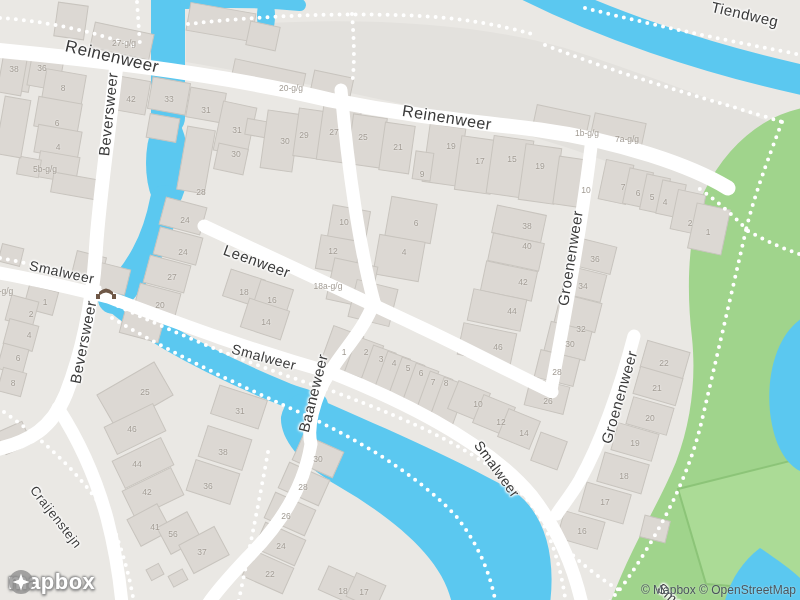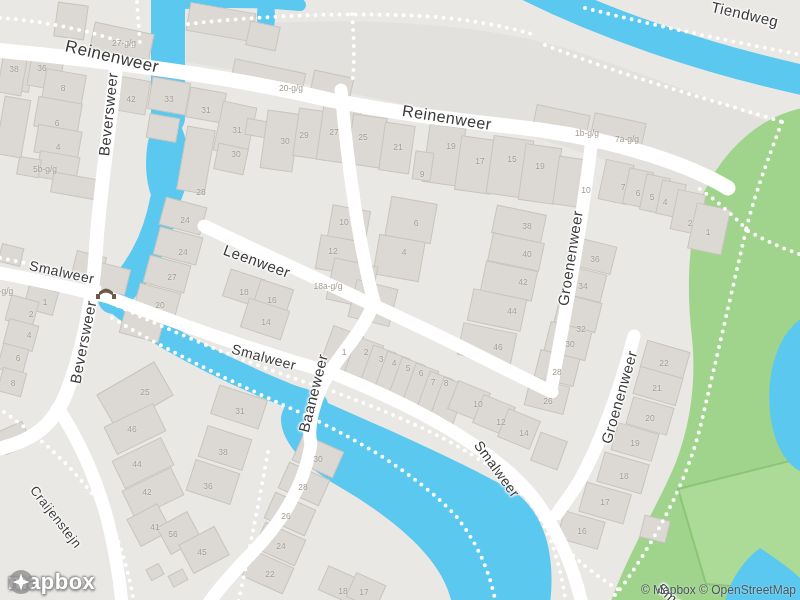--- a/index.html
+++ b/index.html
@@ -264,21 +264,21 @@
       <div class="house-number" style="left: 344px; top: 222px; transform: translate(-50%, -50%) rotate(0deg);">10</div>
       <div class="house-number" style="left: 333px; top: 251px; transform: translate(-50%, -50%) rotate(0deg);">12</div>
       <div class="house-number" style="left: 416px; top: 223px; transform: translate(-50%, -50%) rotate(0deg);">6</div>
       <div class="house-number" style="left: 404px; top: 252px; transform: translate(-50%, -50%) rotate(0deg);">4</div>
       <div class="house-number" style="left: 45px; top: 302px; transform: translate(-50%, -50%) rotate(0deg);">1</div>
       <div class="house-number" style="left: 31px; top: 314px; transform: translate(-50%, -50%) rotate(0deg);">2</div>
       <div class="house-number" style="left: 29px; top: 335px; transform: translate(-50%, -50%) rotate(0deg);">4</div>
       <div class="house-number" style="left: 18px; top: 358px; transform: translate(-50%, -50%) rotate(0deg);">6</div>
       <div class="house-number" style="left: 13px; top: 383px; transform: translate(-50%, -50%) rotate(0deg);">8</div>
       <div class="house-number" style="left: 527px; top: 226px; transform: translate(-50%, -50%) rotate(0deg);">38</div>
-      <div class="house-number" style="left: 527px; top: 254px; transform: translate(-50%, -50%) rotate(0deg);">40</div>
+      <div class="house-number" style="left: 527px; top: 246px; transform: translate(-50%, -50%) rotate(0deg);">40</div>
       <div class="house-number" style="left: 523px; top: 282px; transform: translate(-50%, -50%) rotate(0deg);">42</div>
       <div class="house-number" style="left: 512px; top: 311px; transform: translate(-50%, -50%) rotate(0deg);">44</div>
       <div class="house-number" style="left: 498px; top: 347px; transform: translate(-50%, -50%) rotate(0deg);">46</div>
       <div class="house-number" style="left: 595px; top: 259px; transform: translate(-50%, -50%) rotate(0deg);">36</div>
       <div class="house-number" style="left: 583px; top: 286px; transform: translate(-50%, -50%) rotate(0deg);">34</div>
       <div class="house-number" style="left: 581px; top: 329px; transform: translate(-50%, -50%) rotate(0deg);">32</div>
       <div class="house-number" style="left: 570px; top: 344px; transform: translate(-50%, -50%) rotate(0deg);">30</div>
       <div class="house-number" style="left: 557px; top: 372px; transform: translate(-50%, -50%) rotate(0deg);">28</div>
       <div class="house-number" style="left: 548px; top: 401px; transform: translate(-50%, -50%) rotate(0deg);">26</div>
       <div class="house-number" style="left: 664px; top: 363px; transform: translate(-50%, -50%) rotate(0deg);">22</div>
@@ -305,21 +305,21 @@
       <div class="house-number" style="left: 281px; top: 546px; transform: translate(-50%, -50%) rotate(0deg);">24</div>
       <div class="house-number" style="left: 270px; top: 574px; transform: translate(-50%, -50%) rotate(0deg);">22</div>
       <div class="house-number" style="left: 343px; top: 591px; transform: translate(-50%, -50%) rotate(0deg);">18</div>
       <div class="house-number" style="left: 364px; top: 592px; transform: translate(-50%, -50%) rotate(0deg);">17</div>
       <div class="house-number" style="left: 145px; top: 392px; transform: translate(-50%, -50%) rotate(0deg);">25</div>
       <div class="house-number" style="left: 132px; top: 429px; transform: translate(-50%, -50%) rotate(0deg);">46</div>
       <div class="house-number" style="left: 137px; top: 464px; transform: translate(-50%, -50%) rotate(0deg);">44</div>
       <div class="house-number" style="left: 147px; top: 492px; transform: translate(-50%, -50%) rotate(0deg);">42</div>
       <div class="house-number" style="left: 155px; top: 527px; transform: translate(-50%, -50%) rotate(0deg);">41</div>
       <div class="house-number" style="left: 173px; top: 534px; transform: translate(-50%, -50%) rotate(0deg);">56</div>
-      <div class="house-number" style="left: 202px; top: 552px; transform: translate(-50%, -50%) rotate(0deg);">45</div>
+      <div class="house-number" style="left: 202px; top: 552px; transform: translate(-50%, -50%) rotate(0deg);">37</div>
       <div class="house-number" style="left: 240px; top: 411px; transform: translate(-50%, -50%) rotate(0deg);">31</div>
       <div class="house-number" style="left: 223px; top: 452px; transform: translate(-50%, -50%) rotate(0deg);">38</div>
       <div class="house-number" style="left: 208px; top: 486px; transform: translate(-50%, -50%) rotate(0deg);">36</div>
       <div class="addr-label" style="left: 124px; top: 43px; transform: translate(-50%, -50%) rotate(0deg);">27-g/g</div>
       <div class="addr-label" style="left: 291px; top: 88px; transform: translate(-50%, -50%) rotate(0deg);">20-g/g</div>
       <div class="addr-label" style="left: 587px; top: 133px; transform: translate(-50%, -50%) rotate(0deg);">1b-g/g</div>
       <div class="addr-label" style="left: 627px; top: 139px; transform: translate(-50%, -50%) rotate(0deg);">7a-g/g</div>
       <div class="addr-label" style="left: 328px; top: 286px; transform: translate(-50%, -50%) rotate(0deg);">18a-g/g</div>
       <div class="addr-label" style="left: 45px; top: 169px; transform: translate(-50%, -50%) rotate(0deg);">5b-g/g</div>
       <div class="addr-label" style="left: 6px; top: 291px; transform: translate(-50%, -50%) rotate(0deg);">-g/g</div>

